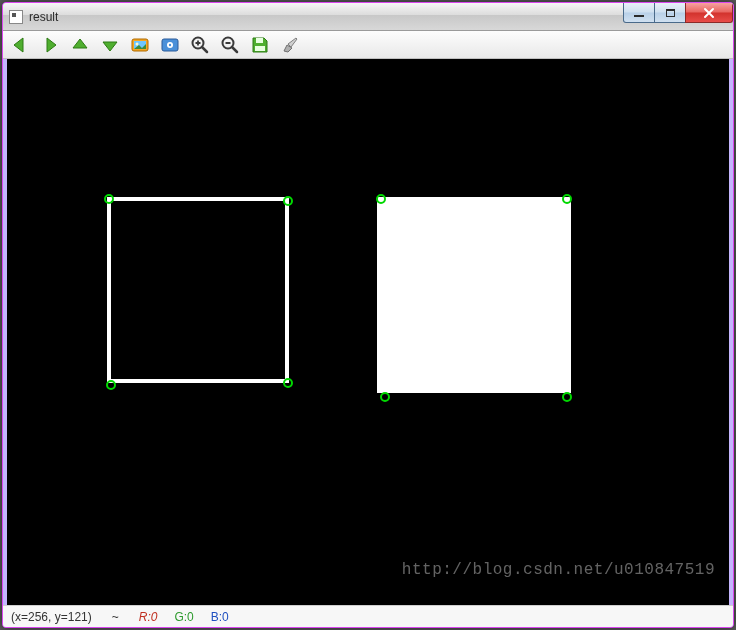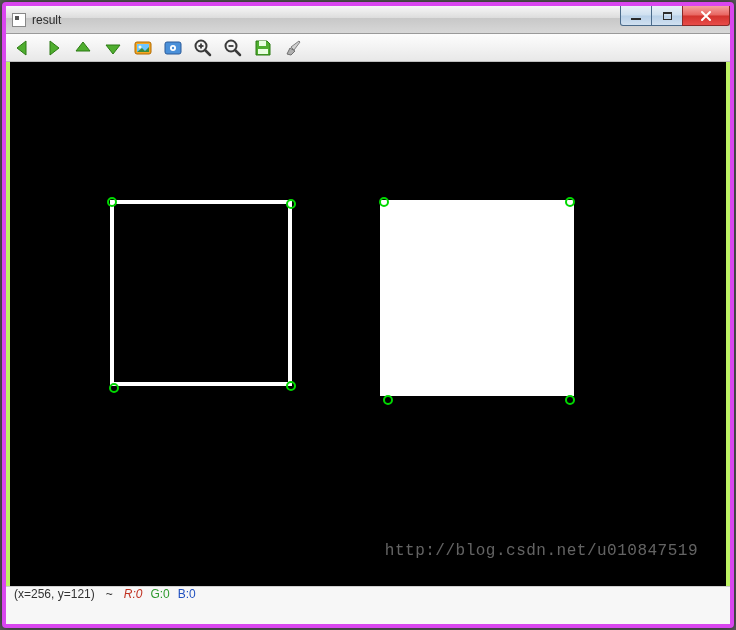--- a/index.html
+++ b/index.html
@@ -8,22 +8,22 @@
     font-size: 12px;
     background: #5a5a5a;
     width: 736px;
     height: 630px;
     position: relative;
     overflow: hidden;
   }
   .window {
     position: absolute;
     left: 2px; top: 2px; right: 2px; bottom: 2px;
-    background: #bef264;
-    border: 4px solid #d946ef;
+    background: #c4b5fd;
+    border: 1px solid #d946ef;
     border-radius: 4px;
     box-shadow: 0 0 8px rgba(0,0,0,0.6);
     display: flex;
     flex-direction: column;
     overflow: hidden;
   }
   .titlebar {
     height: 28px;
     background: linear-gradient(to bottom, #f7f7f7 0%, #dcdcdc 45%, #c8c8c8 46%, #d8d8d8 100%);
     border-bottom: 1px solid #9a9a9a;
@@ -120,38 +120,38 @@
   .corner {
     position: absolute;
     width: 10px; height: 10px;
     border: 2px solid #00d800;
     border-radius: 50%;
     background: transparent;
     transform: translate(-50%, -50%);
   }
 
   .statusbar {
-    height: 38px;
+    height: 22px;
     background: #f7f7f7;
     border-top: 1px solid #cfcfcf;
     display: flex;
-    align-items: flex-start;
+    align-items: center;
     padding: 0 8px;
     font-size: 12px;
     color: #333;
-    gap: 8px;
+    gap: 17px;
   }
   .statusbar .sep { color: #333; margin: 0 3px; }
   .statusbar .r { color: #c03020; font-style: italic; }
   .statusbar .g { color: #2d9a2d; }
   .statusbar .b { color: #2050c0; }
 
   .watermark {
     position: absolute;
-    right: 28px;
+    right: 14px;
     bottom: 26px;
     font-size: 16px;
     letter-spacing: 0.5px;
     color: rgba(180,180,180,0.55);
     font-family: Consolas, "Courier New", monospace;
     pointer-events: none;
   }
 </style>
 </head>
 <body>

